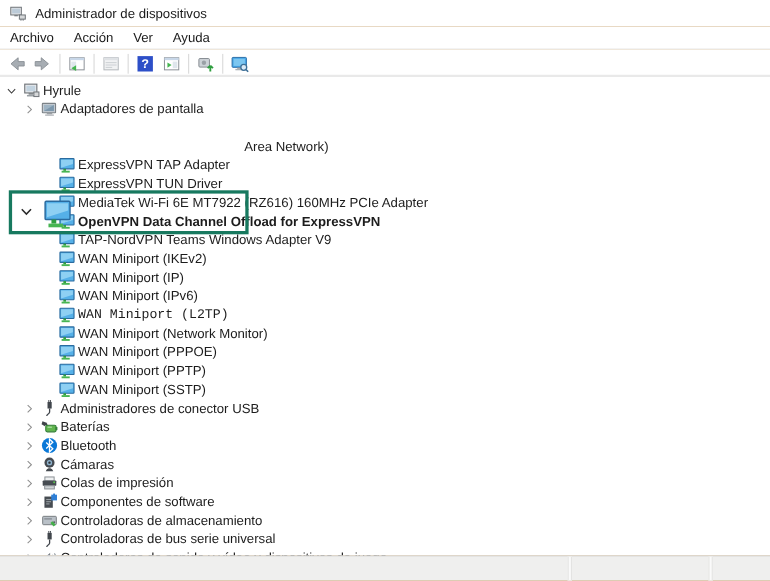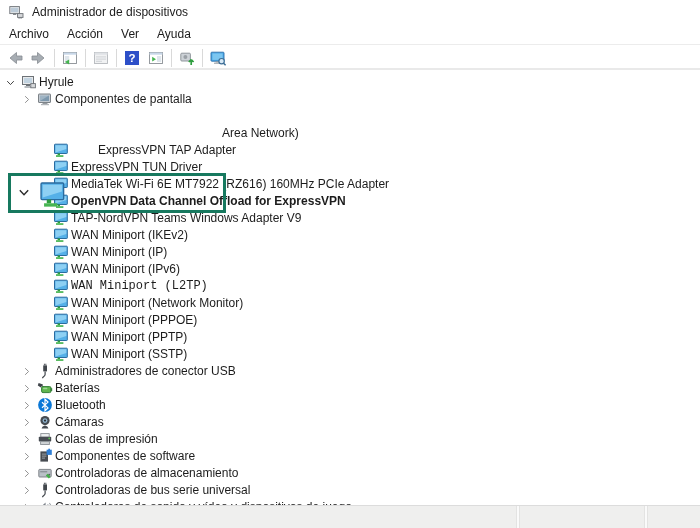--- a/index.html
+++ b/index.html
@@ -191,21 +191,21 @@
         </span>
         <span class="t-icon" style="left: 37px;">
           <svg viewBox="0 0 16 16" width="16" height="16">
             <rect x="1.5" y="3" width="12" height="8.5" rx="0.5" fill="#c3cad1" stroke="#7c8287"></rect>
             <rect x="3" y="4.5" width="9" height="5.5" fill="#9fb4c4"></rect>
             <path d="M12 10 L3 10 L12 4.5 Z" fill="#7d98ad"></path>
             <rect x="5.5" y="11.9" width="5" height="1" fill="#8a9096"></rect>
             <rect x="4" y="13.1" width="8" height="1.1" fill="#a9aeb3"></rect>
           </svg>
         </span>
-        <span class="t-label" style="left: 55px;">Componentes de pantalla</span>
+        <span class="t-label" style="left: 55px;">Adaptadores de pantalla</span>
       </div>
       <div class="hl-box" style="border-color: rgb(23, 121, 95);">
         <span class="chev">
           <svg viewBox="0 0 16 16" width="14" height="14">
             <path d="M3.2 6 L8 11 L12.8 6" stroke="#2b2b2b" stroke-width="1.6" fill="none"></path>
           </svg>
         </span>
         <span class="big-icon">
           <svg viewBox="0 0 16 18" width="27" height="33">
             <rect x="1.2" y="1.6" width="13.4" height="9.8" rx="0.6" fill="#55b0e8" stroke="#2a6b9f" stroke-width="0.8"></rect>
@@ -220,21 +220,21 @@
       </div>
       <div class="tree-row" style="top: 72px;">
         <span class="t-icon" style="left: 53px;">
           <svg viewBox="0 0 16 16" width="16" height="16">
             <rect x="1.5" y="2.2" width="12.8" height="9.3" rx="0.6" fill="#55b0e8" stroke="#2a6b9f"></rect>
             <path d="M2.5 3.2 h10.8 v3.8 l-10.8 3.4 z" fill="#8ed0f3"></path>
             <rect x="4.6" y="11.5" width="2.4" height="1.8" fill="#2f9e3f"></rect>
             <rect x="3" y="13.2" width="7.4" height="1.7" fill="#47b552"></rect>
           </svg>
         </span>
-        <span class="t-label" style="left: 71px; margin-left: 27px;">ExpressVPN TAP Adapter</span>
+        <span class="t-label" style="left: 71px;">ExpressVPN TAP Adapter</span>
       </div>
       <div class="tree-row" style="top: 89px; padding-left: 20px;">
         <span class="t-icon" style="left: 53px;">
           <svg viewBox="0 0 16 16" width="16" height="16">
             <rect x="1.5" y="2.2" width="12.8" height="9.3" rx="0.6" fill="#55b0e8" stroke="#2a6b9f"></rect>
             <path d="M2.5 3.2 h10.8 v3.8 l-10.8 3.4 z" fill="#8ed0f3"></path>
             <rect x="4.6" y="11.5" width="2.4" height="1.8" fill="#2f9e3f"></rect>
             <rect x="3" y="13.2" width="7.4" height="1.7" fill="#47b552"></rect>
           </svg>
         </span>

